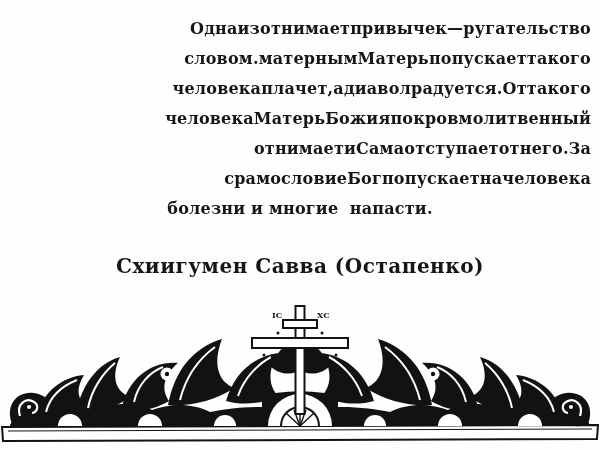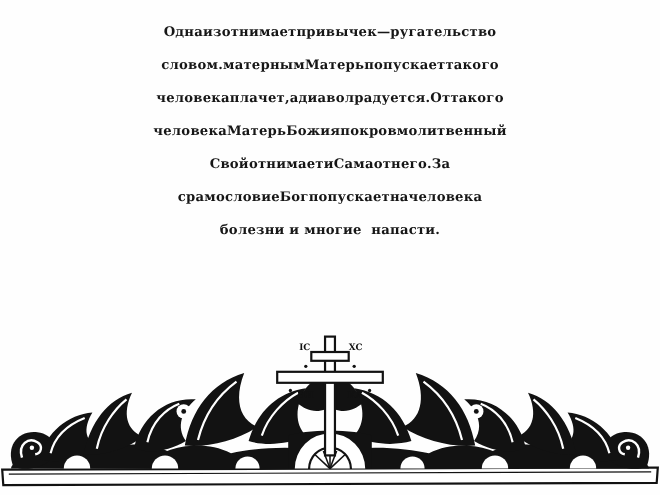--- a/index.html
+++ b/index.html
@@ -11,23 +11,23 @@
     font-family:"DejaVu Serif","Liberation Serif",serif;
     color:#161616;
   }
   .quote-block{
     position:absolute;
     top:14px;left:0;right:0;
     padding:0 9px;
   }
   .quote-line{
     display:flex;
-    justify-content:center;
+    justify-content:flex-end;
     font-weight:700;
-    font-size:12px;
+    font-size:16px;
     line-height:30px;
     letter-spacing:0.2px;
     white-space:nowrap;
   }
   .quote-line.center{
     display:block;
     text-align:center;
     white-space:pre-wrap;
   }
   .attribution{
@@ -72,36 +72,37 @@
       <span>такого</span>
     </div>
   <div class="quote-line">
       <span>человека</span>
       <span>Матерь</span>
       <span>Божия</span>
       <span>покров</span>
       <span>молитвенный</span>
     </div>
   <div class="quote-line">
-      <span>Свой</span>
       <span>отнимает</span>
       <span>и</span>
       <span>Сама</span>
+      <span>отступает</span>
       <span>от</span>
       <span>него.</span>
       <span>За</span>
     </div>
   <div class="quote-line">
       <span>срамословие</span>
       <span>Бог</span>
       <span>попускает</span>
       <span>на</span>
       <span>человека</span>
     </div>
   <div class="quote-line center">болезни и многие  напасти.</div>
+  <div class="attribution">Схиигумен Савва (Остапенко)</div>
 </div>
 
 <svg class="ornament" viewBox="0 0 600 150" xmlns="http://www.w3.org/2000/svg">
   <defs>
     <g id="halfGarland">
 
       <path d="M10,126 L296,126 L296,110 C260,104 230,108 210,112 C190,102 168,104 152,110 C132,100 110,104 96,110 C72,102 48,108 32,114 C18,118 10,121 10,126 Z" fill="#121212"></path>
 
       <path d="M12,124 C5,106 16,91 34,93 C49,95 55,108 46,118 C39,125 22,129 12,124 Z" fill="#121212"></path>
       <path d="M20,116 C16,104 26,97 34,102 C39,105 38,112 32,113" fill="none" stroke="#fff" stroke-width="2.2"></path>

